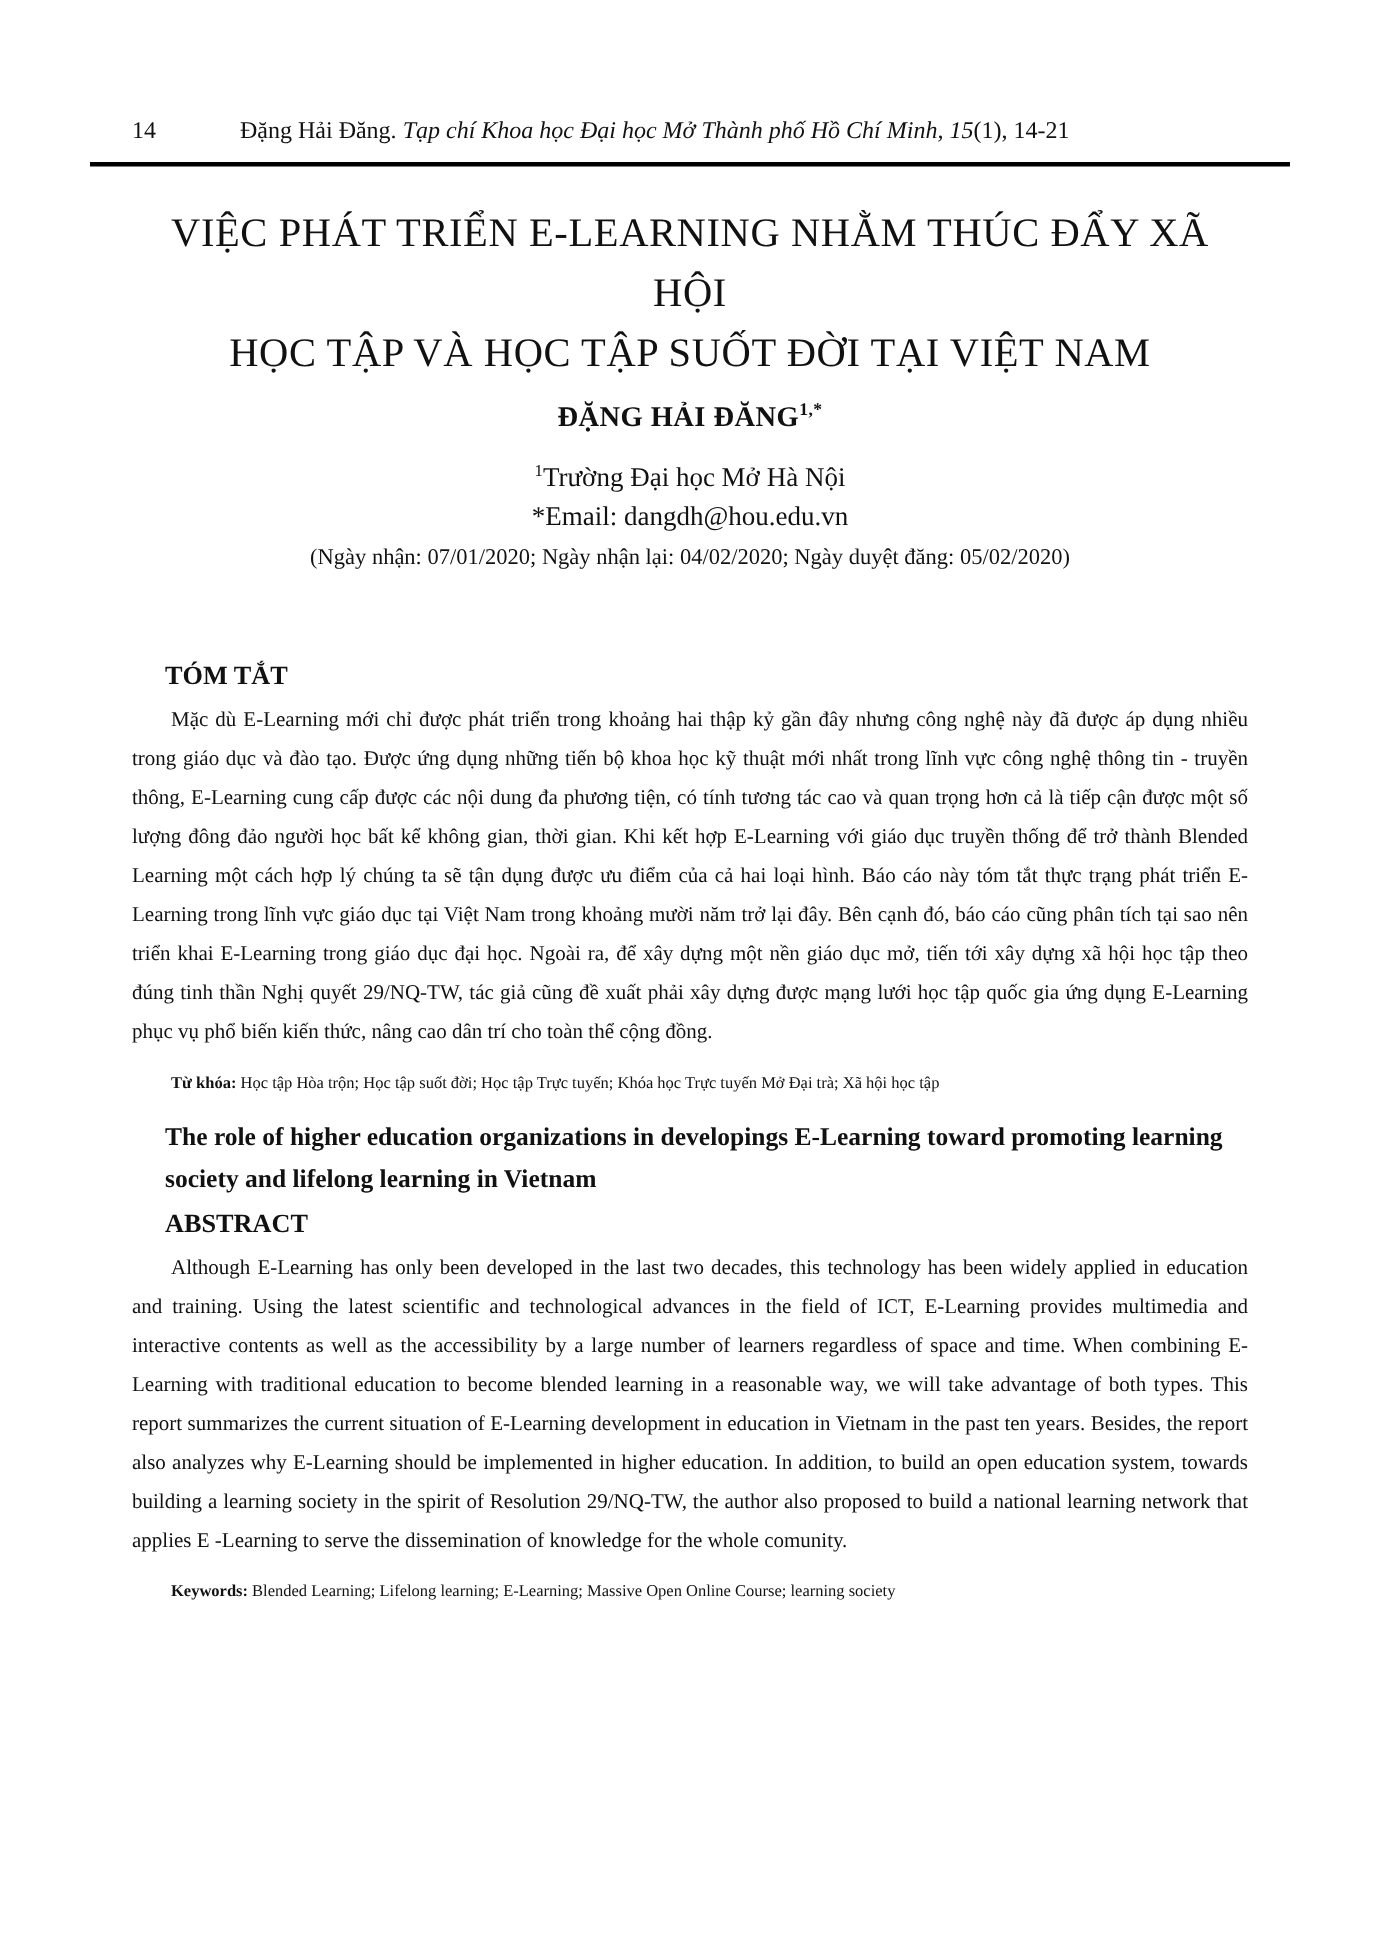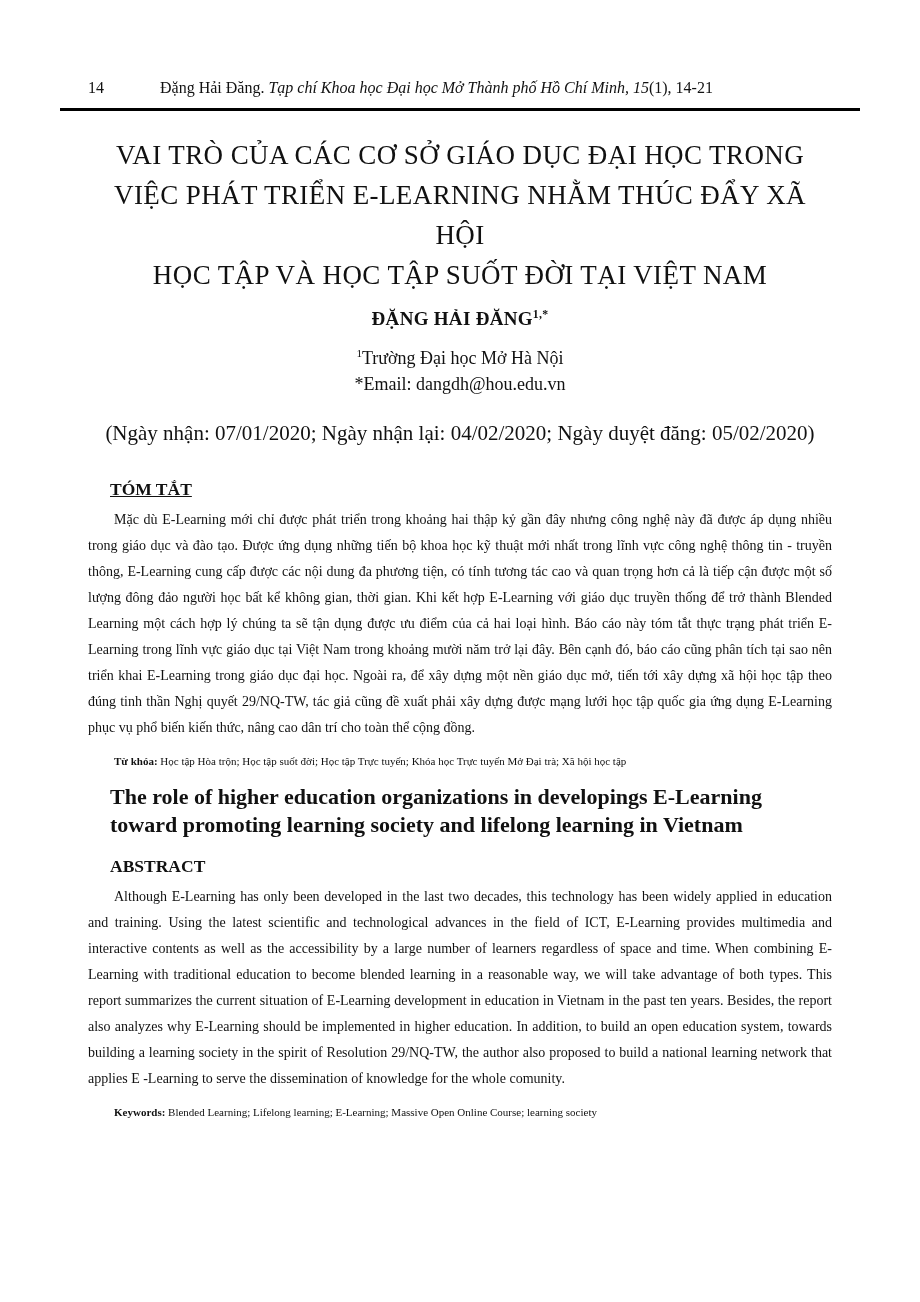--- a/index.html
+++ b/index.html
@@ -33,62 +33,61 @@
     letter-spacing: 0.4px; font-weight: 400;
   }
   .article-title span { display: block; }
   
   .author-line {
     margin-top: 13px; text-align: center;
     font-size: 19px; font-weight: bold; letter-spacing: 0.3px;
   }
   sup { font-size: 0.62em; vertical-align: super; line-height: 0; }
   .affil-block { margin-top: 15px; text-align: center; font-size: 18px; line-height: 26px; }
-  .dates-line { margin-top: 24px; text-align: center; font-size: 21px; }
+  .dates-line { margin-top: 7px; text-align: center; font-size: 15px; }
   
   .section-heading {
     font-size: 17.5px; font-weight: bold;
     padding-left: 22px;
   }
-  .h-tomtat { margin-top: 33px; text-decoration: underline; }
-  .h-abstract { margin-top: 17px; }
+  .h-tomtat { margin-top: 59px; }
+  .h-abstract { margin-top: 5px; }
   .body-par {
     margin-top: 7px;
     font-size: 14px; line-height: 26px;
     text-align: justify; text-indent: 26px;
   }
   .kw-par {
     margin-top: 7px;
     font-size: 11px; line-height: 26px;
     text-align: justify; text-indent: 26px;
   }
   .kw-par b { font-weight: bold; }
   .english-title {
     margin-top: 9px; margin-left: 22px;
-    font-size: 22px; font-weight: bold; line-height: 28px;
+    font-size: 17px; font-weight: bold; line-height: 28px;
     text-align: left;
   }
 </style>
 </head>
 <body>
 
 <div class="page">
 
   <div class="running-head">
     <span class="pagenum">14</span>
     <span class="cite">
       <span>Đặng Hải Đăng.</span>
       <i>Tạp chí Khoa học Đại học Mở Thành phố Hồ Chí Minh, 15</i><span>(1), 14-21</span>
     </span>
   </div>
 
   <hr class="header-rule">
 
   <h1 class="article-title">
-    <span>VAI TRÒ CỦA CÁC CƠ SỞ GIÁO DỤC ĐẠI HỌC TRONG</span>
     <span>VIỆC PHÁT TRIỂN E-LEARNING NHẰM THÚC ĐẨY XÃ HỘI</span>
     <span>HỌC TẬP VÀ HỌC TẬP SUỐT ĐỜI TẠI VIỆT NAM</span>
   </h1>
 
   <div class="author-line">
     <span>ĐẶNG HẢI ĐĂNG</span><sup>1,*</sup>
   </div>
 
   <div class="affil-block">
     <div><sup>1</sup><span>Trường Đại học Mở Hà Nội</span></div>

